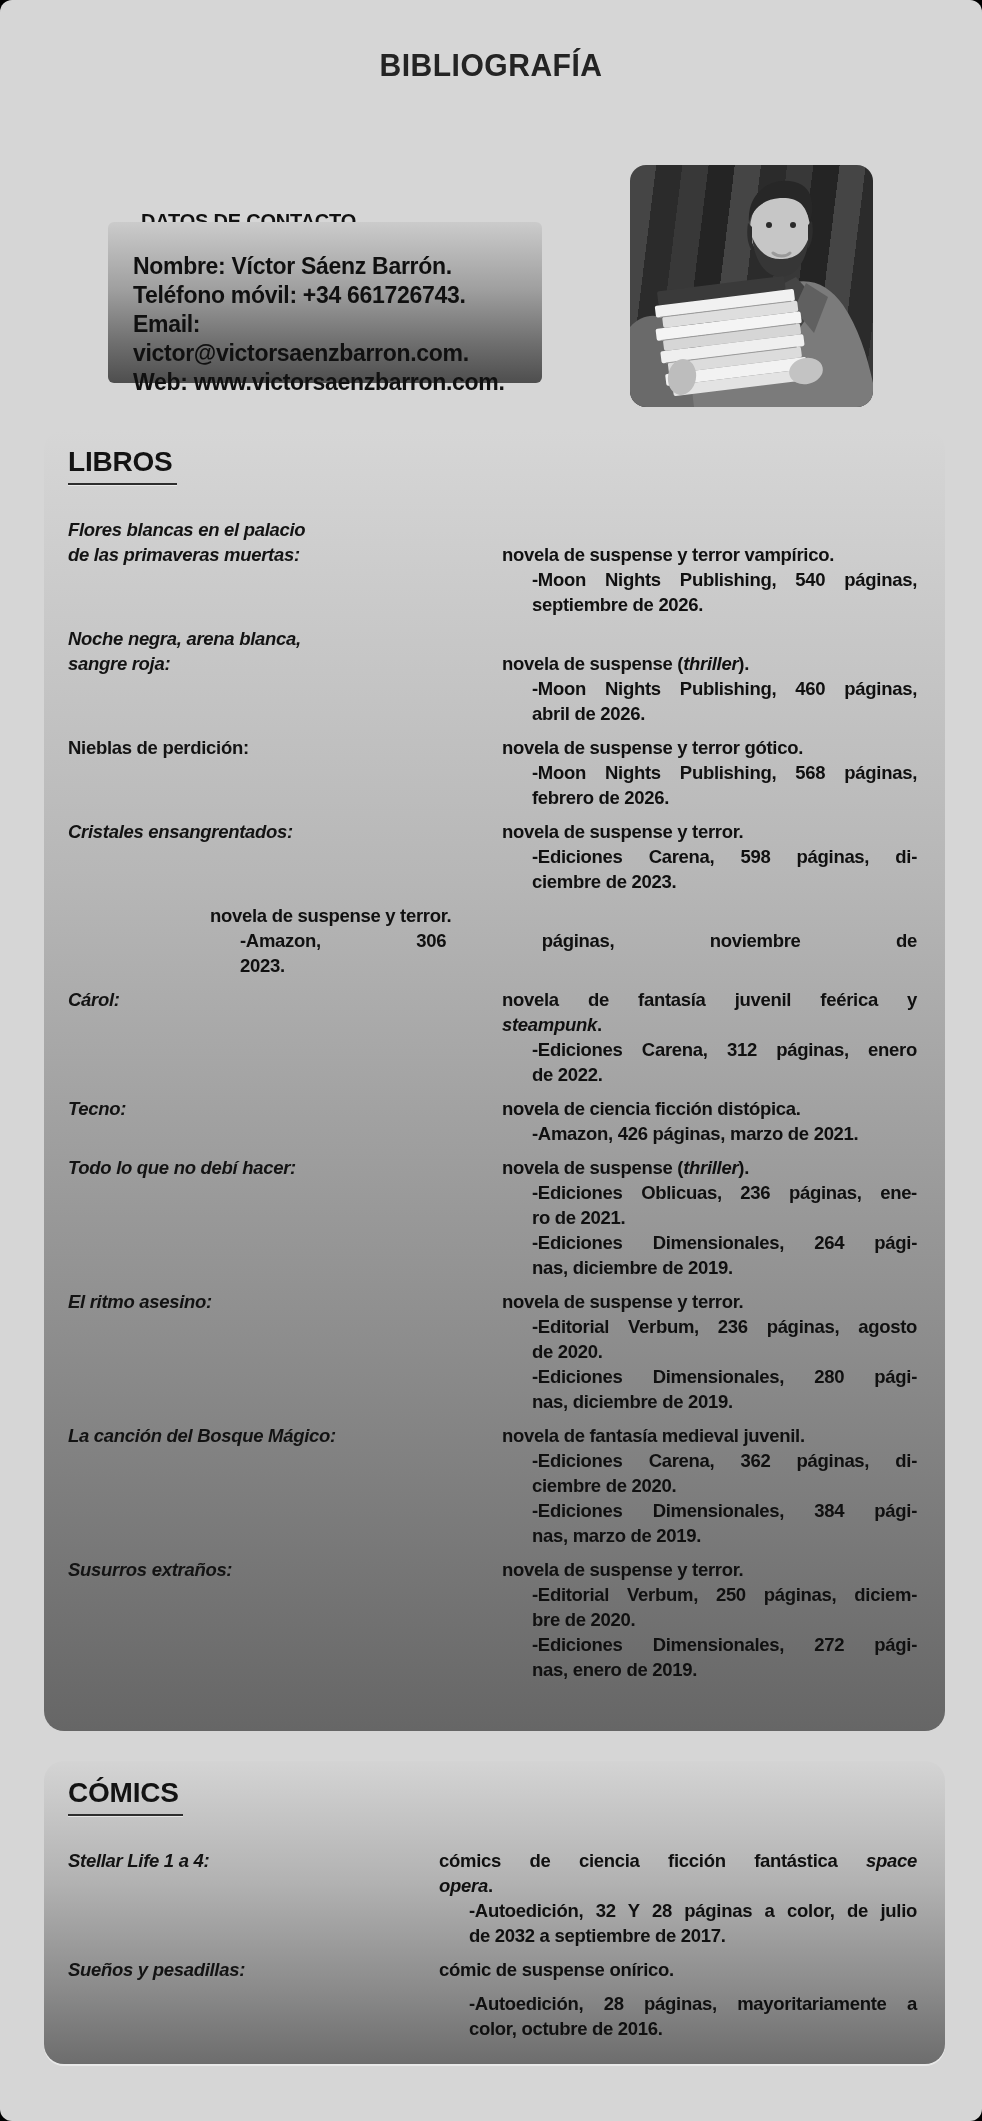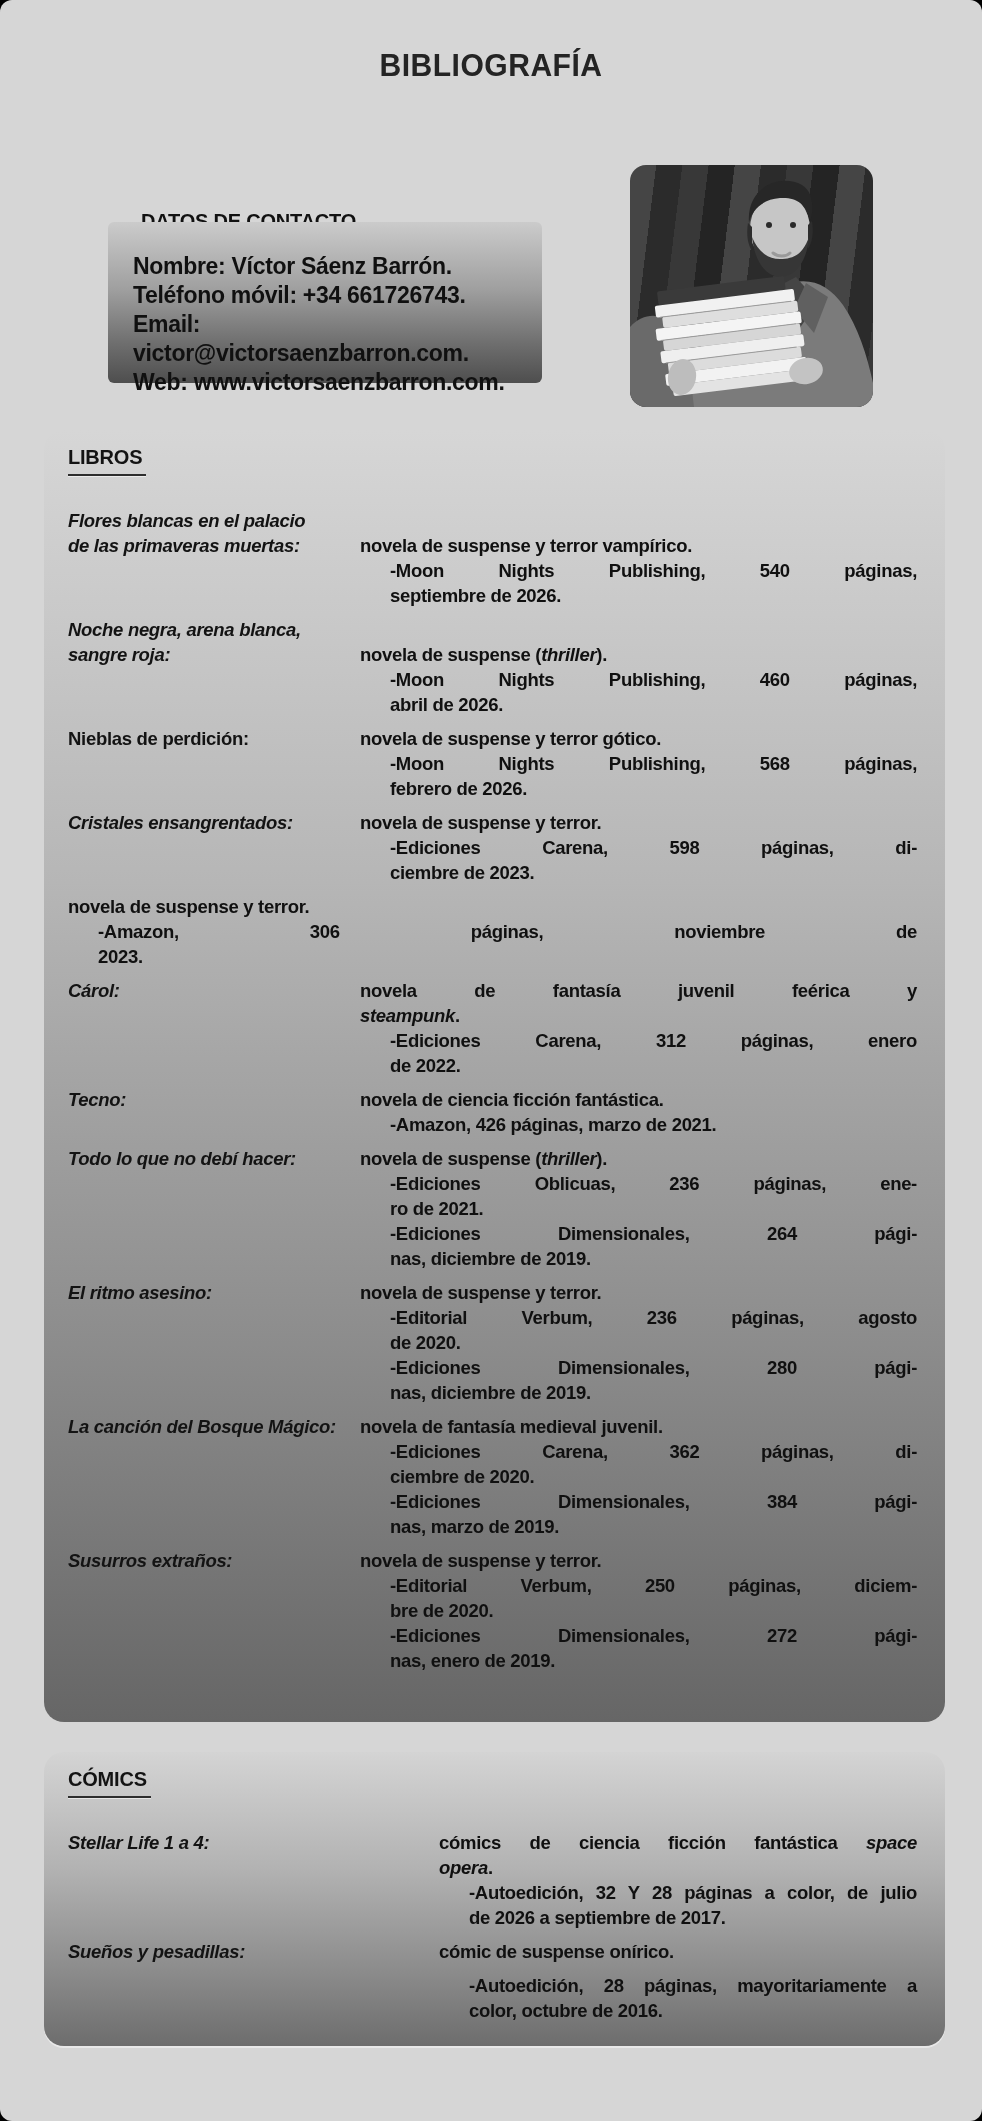--- a/index.html
+++ b/index.html
@@ -34,29 +34,29 @@
     border-radius:20px;margin-left:44px;width:901px;box-sizing:border-box;
     padding:16px 28px 40px 24px;
   }
   .libros{background:linear-gradient(180deg,#d6d6d6 0%,#b6b6b6 35%,#8d8d8d 70%,#666666 100%);}
   .comics{
     margin-top:30px;padding-bottom:14px;
     background:linear-gradient(180deg,#d4d4d4 0%,#b2b2b2 40%,#8b8b8b 75%,#6d6d6d 100%);
     box-shadow:0 2px 0 rgba(255,255,255,.45);
   }
   .sec-heading{
-    display:inline-block;margin:0 0 32px;font-size:20px;letter-spacing:-.2px;color:#131313;
+    display:inline-block;margin:0 0 32px;font-size:28px;letter-spacing:-.2px;color:#131313;
     border-bottom:2px solid #2d2d2d;padding:0 4px 5px 0;
     box-shadow:0 1px 0 rgba(255,255,255,.55);
   }
   
   .row{display:flex;margin-bottom:9px;font-size:18.5px;line-height:25px;letter-spacing:-.3px;}
   .col-title{width:292px;flex:none;color:#131313;}
   .it{font-style:italic;}
-  .col-desc{flex:1;color:#101010;}
+  .col-desc{flex:1;margin-left:142px;color:#101010;}
   .comics .col-desc{margin-left:79px;}
   .col-desc.offset{padding-top:25px;}
   .pubs{margin-left:30px;}
   .pubs.gap{margin-top:9px;}
   .dline{}
   .j{text-align:justify;text-align-last:justify;}
 </style>
 </head>
 <body>
 
@@ -176,21 +176,21 @@
             <div class="dline"><span class="it">steampunk</span><span>.</span></div>
             <div class="pubs">
               <div class="dline j"><span>-Ediciones Carena, 312 páginas, enero</span></div>
               <div class="dline"><span>de 2022.</span></div>
             </div>
           </div>
         </div>
         <div class="row">
           <div class="col-title it"><span>Tecno:</span></div>
           <div class="col-desc">
-            <div class="dline"><span>novela de ciencia ficción fantástica.</span></div>
+            <div class="dline"><span>novela de ciencia ficción distópica.</span></div>
             <div class="pubs">
               <div class="dline"><span>-Amazon, 426 páginas, marzo de 2021.</span></div>
             </div>
           </div>
         </div>
         <div class="row">
           <div class="col-title it"><span>Todo lo que no debí hacer:</span></div>
           <div class="col-desc">
             <div class="dline"><span>novela de suspense (</span><span class="it">thriller</span><span>).</span></div>
             <div class="pubs">
@@ -243,21 +243,21 @@
   <section class="gbox comics">
     <h2 class="sec-heading">CÓMICS</h2>
     <div class="rows">
         <div class="row">
           <div class="col-title it"><span>Stellar Life 1 a 4:</span></div>
           <div class="col-desc">
             <div class="dline j"><span>cómics de ciencia ficción fantástica </span><span class="it">space</span></div>
             <div class="dline"><span class="it">opera</span><span>.</span></div>
             <div class="pubs">
               <div class="dline j"><span>-Autoedición, 32 Y 28 páginas a color,  de julio</span></div>
-              <div class="dline"><span>de 2026 a septiembre de 2017.</span></div>
+              <div class="dline"><span>de 2032 a septiembre de 2017.</span></div>
             </div>
           </div>
         </div>
         <div class="row">
           <div class="col-title it"><span>Sueños y pesadillas:</span></div>
           <div class="col-desc">
             <div class="dline"><span>cómic de suspense onírico.</span></div>
             <div class="pubs gap">
               <div class="dline j"><span>-Autoedición, 28 páginas, mayoritariamente a</span></div>
               <div class="dline"><span>color, octubre de 2016.</span></div>

